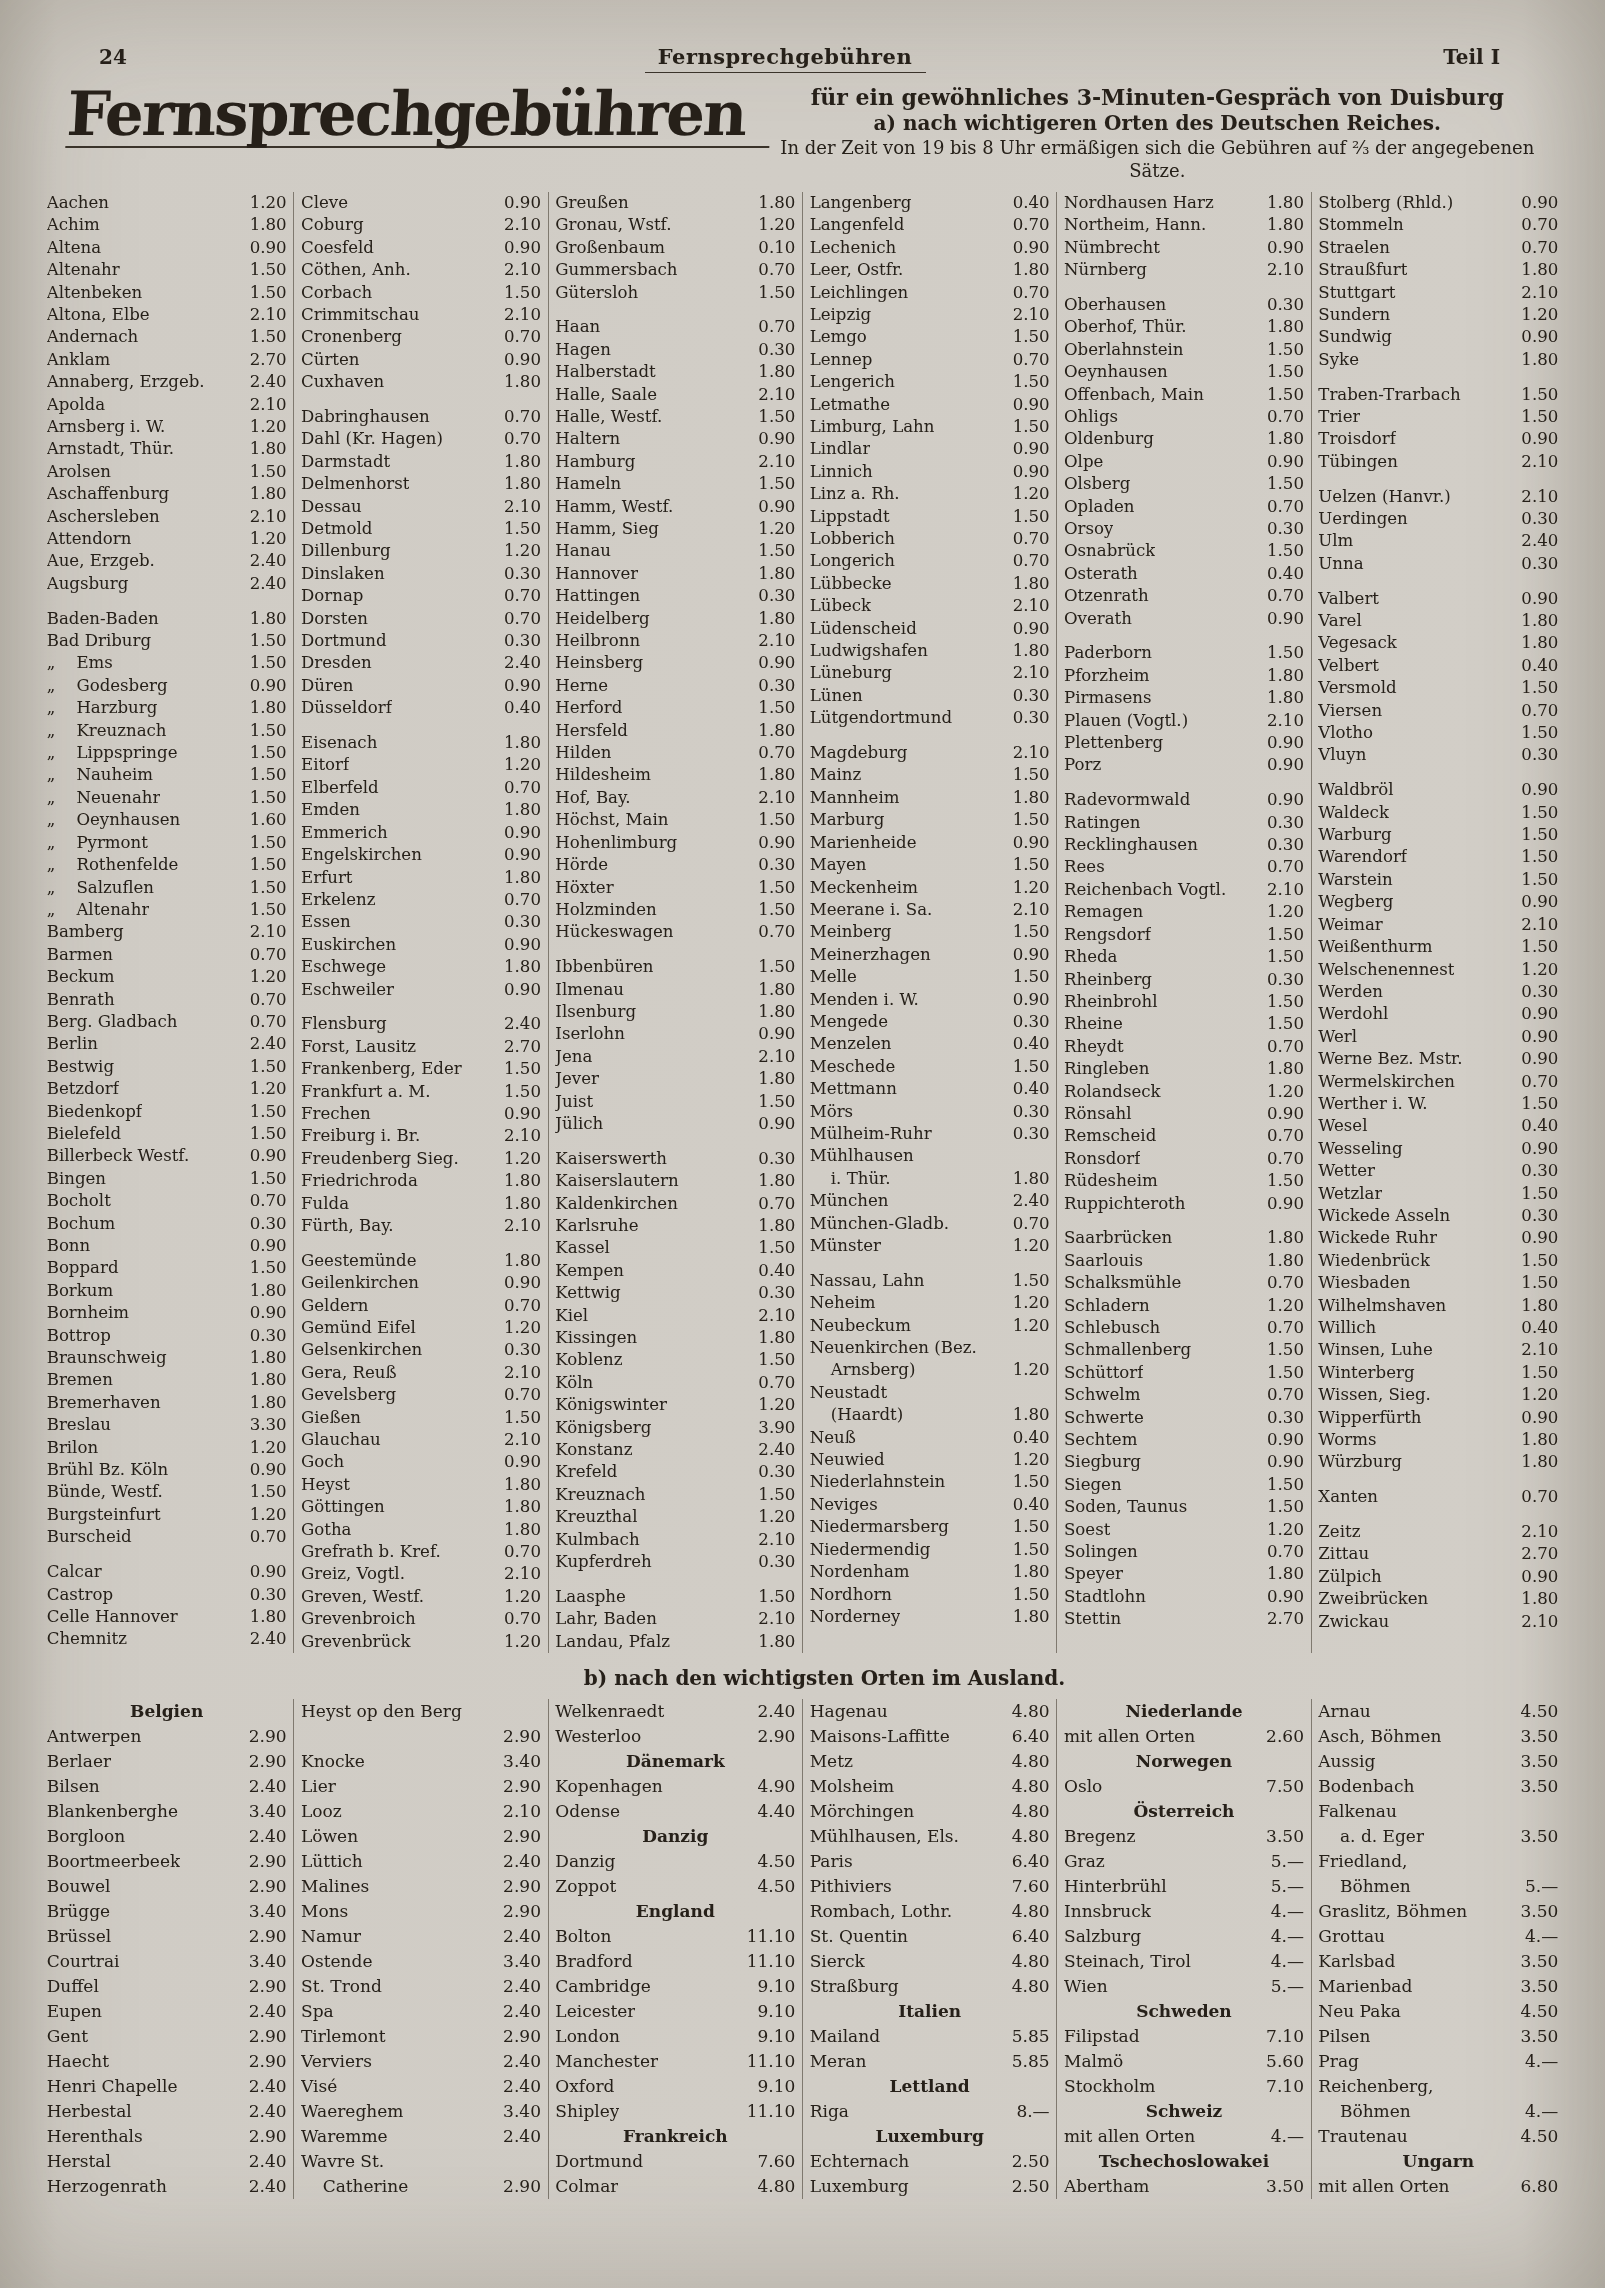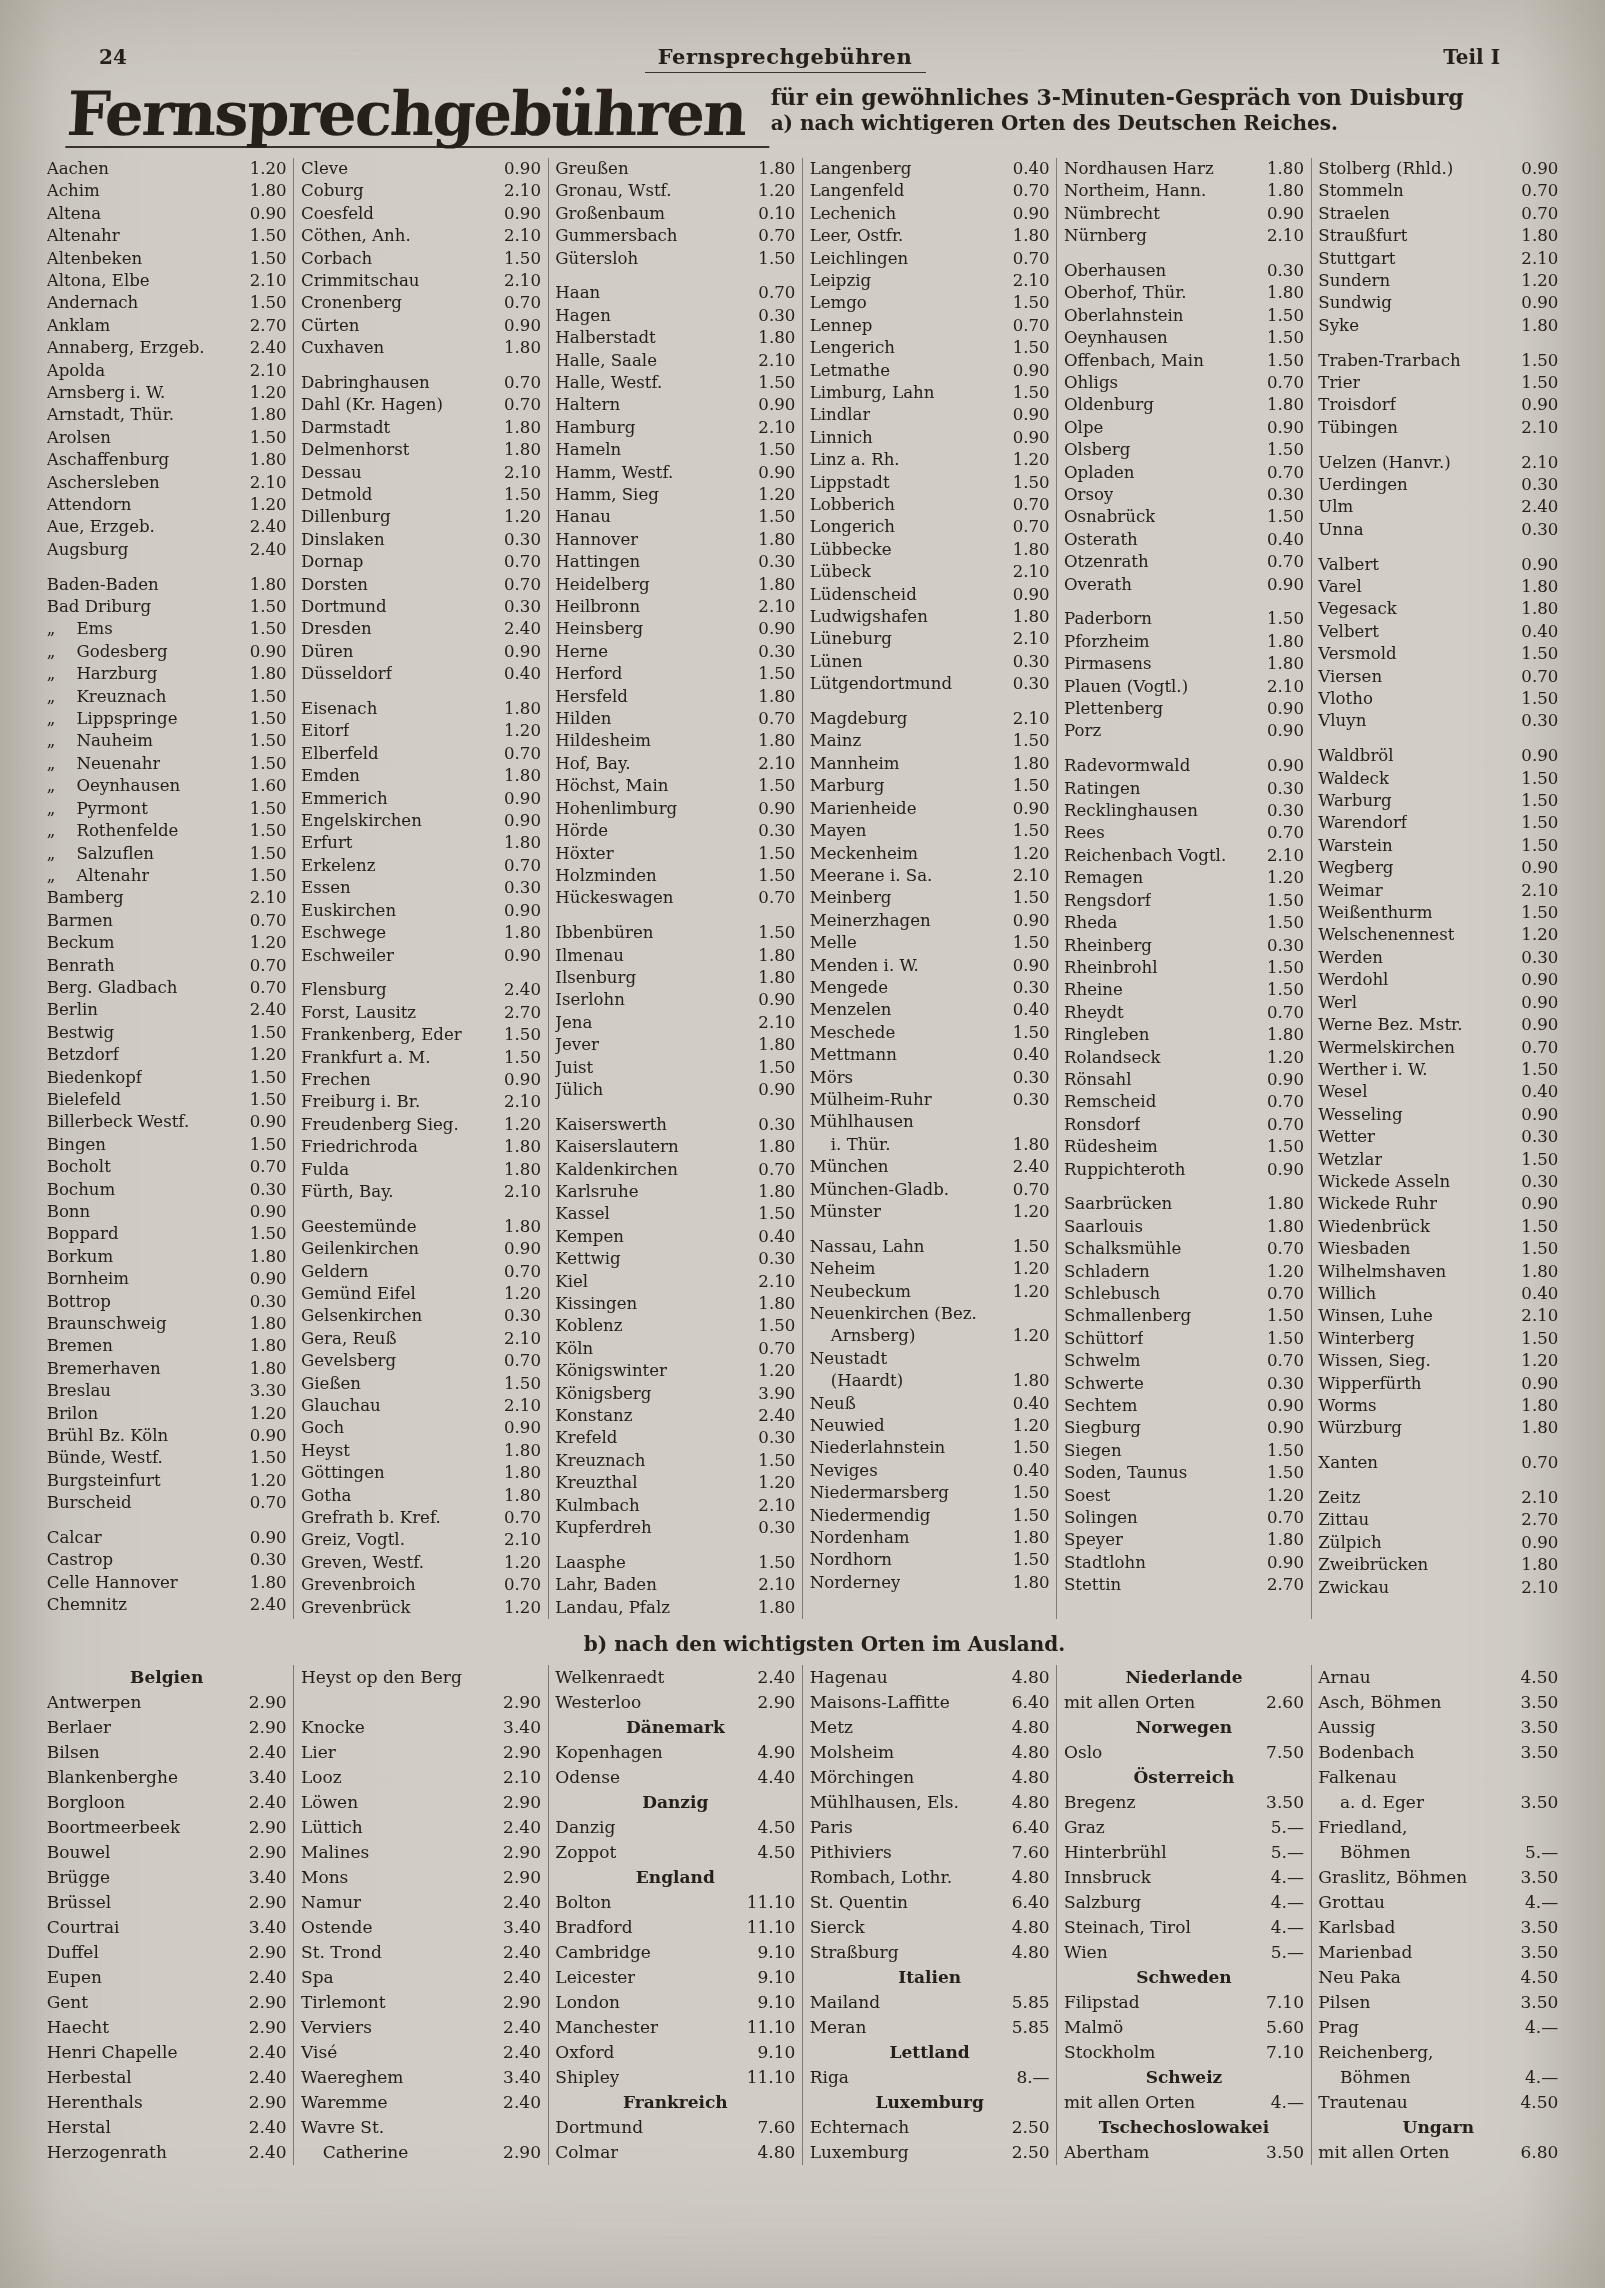--- a/index.html
+++ b/index.html
@@ -9,21 +9,21 @@
     box-shadow:inset 0 0 133px rgba(90,80,62,.28);
     font-family:"DejaVu Serif","Liberation Serif",serif;
     color:#262019;
   }
   .topbar{display:flex;justify-content:space-between;align-items:baseline;
     padding:44px 105px 0 99px;font-weight:bold;font-size:20px;}
   .topbar .center{border-bottom:1.9px solid #3a332a;padding:0 13.3px 2.9px;font-size:21px;letter-spacing:0.5px;}
   .masthead{display:flex;align-items:flex-start;padding:9.5px 61px 1.9px 67px;}
   .bigtitle{flex:0 0 auto;font-size:61px;font-weight:bold;line-height:1.05;
     letter-spacing:-1.9px;transform:skewX(-3deg);padding-right:25px;border-bottom:2.9px solid #3a332a;}
-  .mnote{flex:1 1 auto;text-align:left;padding-top:1.9px;}
+  .mnote{flex:1 1 auto;text-align:center;padding-top:1.9px;}
   .mnote .l1{font-size:22px;font-weight:bold;line-height:1.2;}
   .mnote .l2{font-size:20px;font-weight:bold;line-height:1.25;}
   .mnote .l3{font-size:18px;line-height:1.3;}
   .grid{display:flex;align-items:stretch;padding:0 40px;margin-top:7.6px;}
   .grid .col{flex:1 1 0;min-width:0;padding:0 6.7px;}
   .grid .col + .col{border-left:1px solid rgba(60,52,40,.55);}
   .row{display:flex;justify-content:space-between;align-items:baseline;}
   .grid.a .row{font-size:16.6px;line-height:22.4px;}
   .grid.b .row{font-size:17px;line-height:25px;}
   .nm{white-space:pre;overflow:hidden;}
@@ -42,20 +42,21 @@
     <span>24</span>
     <span class="center">Fernsprechgebühren</span>
     <span>Teil I</span>
   </div>
 
   <div class="masthead">
     <div class="bigtitle">Fernsprechgebühren</div>
     <div class="mnote">
       <div class="l1">für ein gewöhnliches 3-Minuten-Gespräch von Duisburg</div>
       <div class="l2">a) nach wichtigeren Orten des Deutschen Reiches.</div>
+      <div class="l3">In der Zeit von 19 bis 8 Uhr ermäßigen sich die Gebühren auf ²⁄₃ der angegebenen Sätze.</div>
     </div>
   </div>
 
   <div class="grid a">
       <div class="col">
         <div class="row">
           <span class="nm">Aachen</span>
           <span class="pr">1.20</span>
         </div>
         <div class="row">

